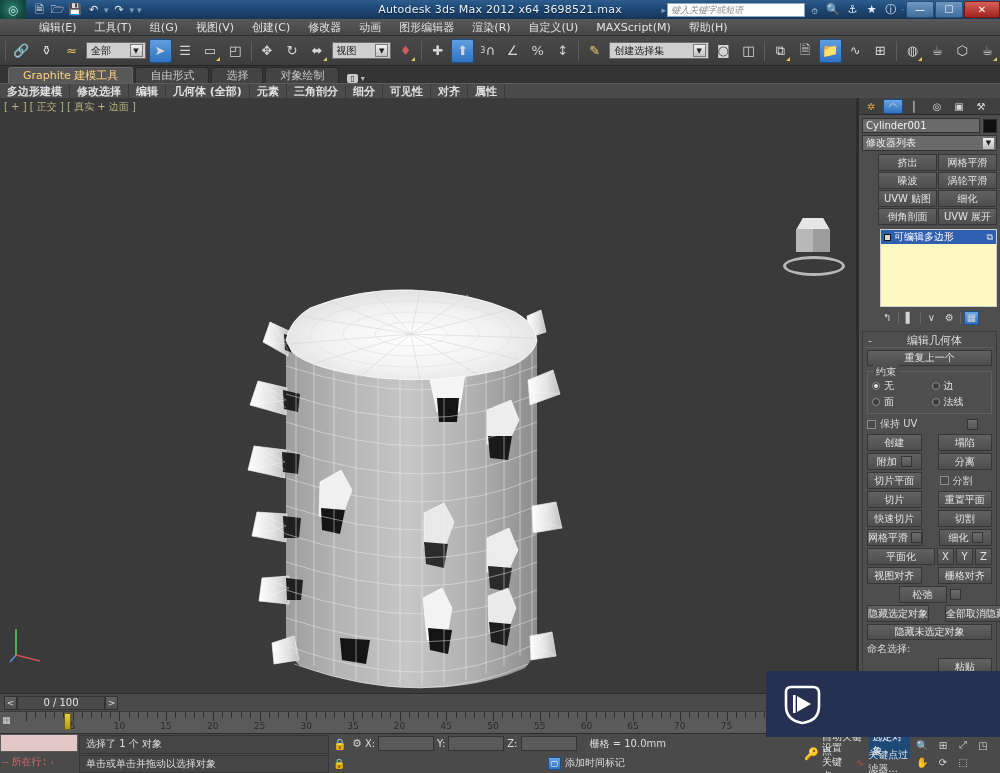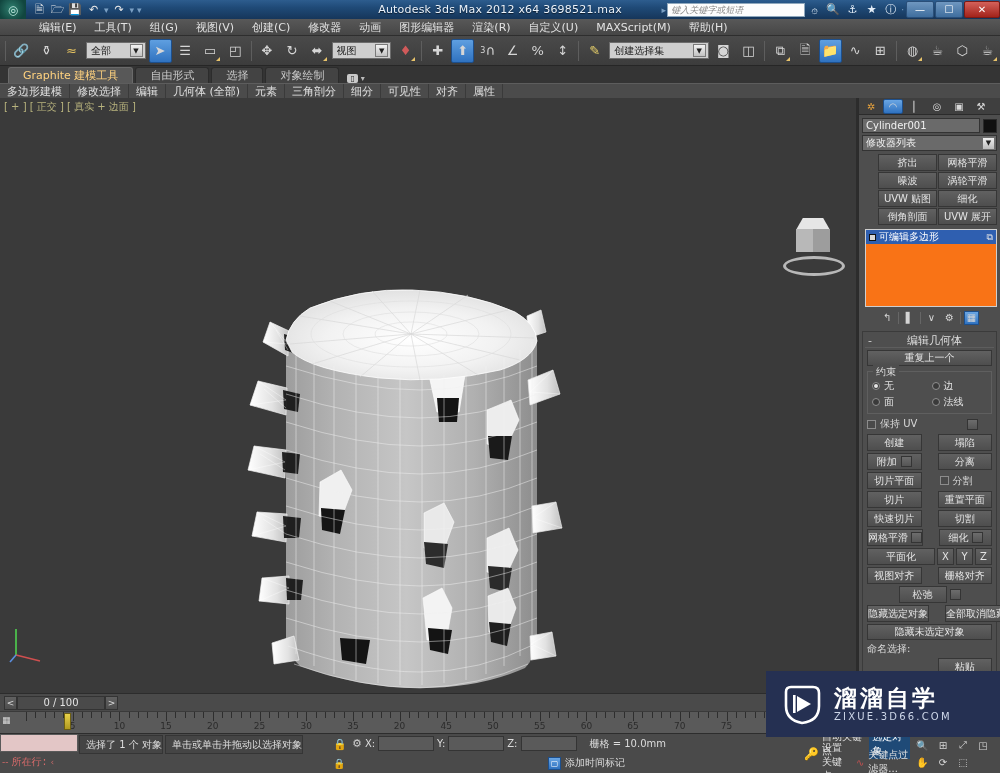--- a/index.html
+++ b/index.html
@@ -115,21 +115,21 @@
   .rtab {
     height:16px; line-height:16px; padding:0 14px; font-size:11px; color:#c9c9c9;
     background:#434343; border:1px solid #2c2c2c; border-bottom:none;
     margin-right:2px; border-radius:3px 3px 0 0; white-space:nowrap;
   }
   .rtab.sel { background:#585858; color:#ffd27f; border-color:#6a6a6a; }
   .rtab-end { margin-left:6px; display:flex; align-items:center; gap:3px; color:#bbb; }
   .ribbon-sub { display:flex; height:15px; align-items:center; background:#4b4b4b; border-top:1px solid #5d5d5d;}
   .rsub {
     padding:0 7px; height:15px; line-height:15px; font-size:11px; color:#e0e0e0;
-    border-right:1px solid #3a3a3a; white-space:nowrap;
+    border-right:1px solid #3a3a3a; white-space:nowrap;font-weight:bold;
   }
 
   
   .viewport {
     position:absolute; top:98px; left:0; width:856px; height:595px;
     background:#3a3a3a; overflow:hidden;
   }
   .vp-label {
     position:absolute; top:2px; left:4px; font-size:10px; color:#b9b47e;
     white-space:nowrap;
@@ -187,21 +187,21 @@
     background:linear-gradient(180deg,#f0f0f0,#bcbcbc); border:1px solid #6f6f6f;
     display:flex;align-items:center;justify-content:center;font-size:7px;color:#222;
   }
   .mod-grid { margin:0 3px; display:grid; grid-template-columns:1fr 1fr; gap:1px;padding-left:16px; }
   .mbtn {
     height:17px; background:linear-gradient(180deg,#616161,#4e4e4e);
     border:1px solid #363636; color:#e4e4e4; font-size:10px;
     display:flex; align-items:center; justify-content:center; white-space:nowrap;
   }
   .stack {
-    margin:4px 3px 0 6px; height:78px; background:#f97316;
+    margin:4px 3px 0 21px; height:78px; background:#fef9c3;
     border:1px solid #cfcfcf; overflow:hidden;
   }
   .stack-item {
     height:14px; display:flex; align-items:center; gap:3px;
     padding:0 3px; font-size:10px; background:#2f5fb0; color:#fff;
   }
   .stack-item .bulb { width:7px;height:7px;background:#d8d8d8;border:1px solid #111; }
   .stack-item .ico2 { margin-left:auto; font-size:9px; color:#e6e6e6; }
   .stack-tools {
     display:flex; align-items:center; gap:3px; justify-content:center;
@@ -280,21 +280,21 @@
   .statusarea {
     position:absolute; top:733px; left:0; width:1000px; height:40px;
     background:#4a4a4a; border-top:1px solid #2d2d2d; display:flex;
   }
   .mini-listener {
     width:78px; height:40px; display:flex; flex-direction:column;
   }
   .ml-pink { height:18px; background:#e3c6c6; border:1px solid #5a5a5a; }
   .ml-row { height:20px; display:flex; align-items:center; gap:3px; padding-left:2px; }
   .ml-row .lbl { color:#d66a6a; font-size:10px;font-family:Liberation Mono, monospace; }
-  .status-col { width:252px; display:flex; flex-direction:row; }
+  .status-col { width:252px; display:flex; flex-direction:column; }
   .status-line {
     height:19px; margin:1px 1px 0 1px; background:#454545; border:1px solid #353535;
     color:#dedede; font-size:10px; display:flex; align-items:center; padding-left:6px;
   }
   .lock-col { width:20px; display:flex; flex-direction:column; align-items:center; justify-content:space-around;}
   .coord-col { flex:1; display:flex; flex-direction:column; }
   .coord-row { height:20px; display:flex; align-items:center; gap:3px; padding-left:2px; }
   .coord-lbl { font-size:10px; color:#dcdcdc; }
   .coord-field {
     width:56px; height:15px; background:#5a5a5a; border:1px solid #343434;
@@ -1057,19 +1057,15 @@
         </div>
     </div>
   </div>
 
   <div class="watermark">
     <svg class="wm-mark" viewBox="0 0 44 44">
       <path d="M6,10 Q6,5 11,5 L33,5 Q39,5 39,11 L39,24 Q39,39 22,41 Q6,38 6,24 Z" fill="none" stroke="#ffffff" stroke-width="2.6"></path>
       <path d="M17,14 L31,22 L17,30 Z" fill="#ffffff"></path>
       <rect x="13" y="13" width="2.6" height="18" fill="#ffffff"></rect>
     </svg>
-    <div class="wm-text">
-      <div class="wm-cn">溜溜自学</div>
-      <div class="wm-en">ZIXUE.3D66.COM</div>
-    </div>
   </div>
 
 </div>
 
 </body></html>

